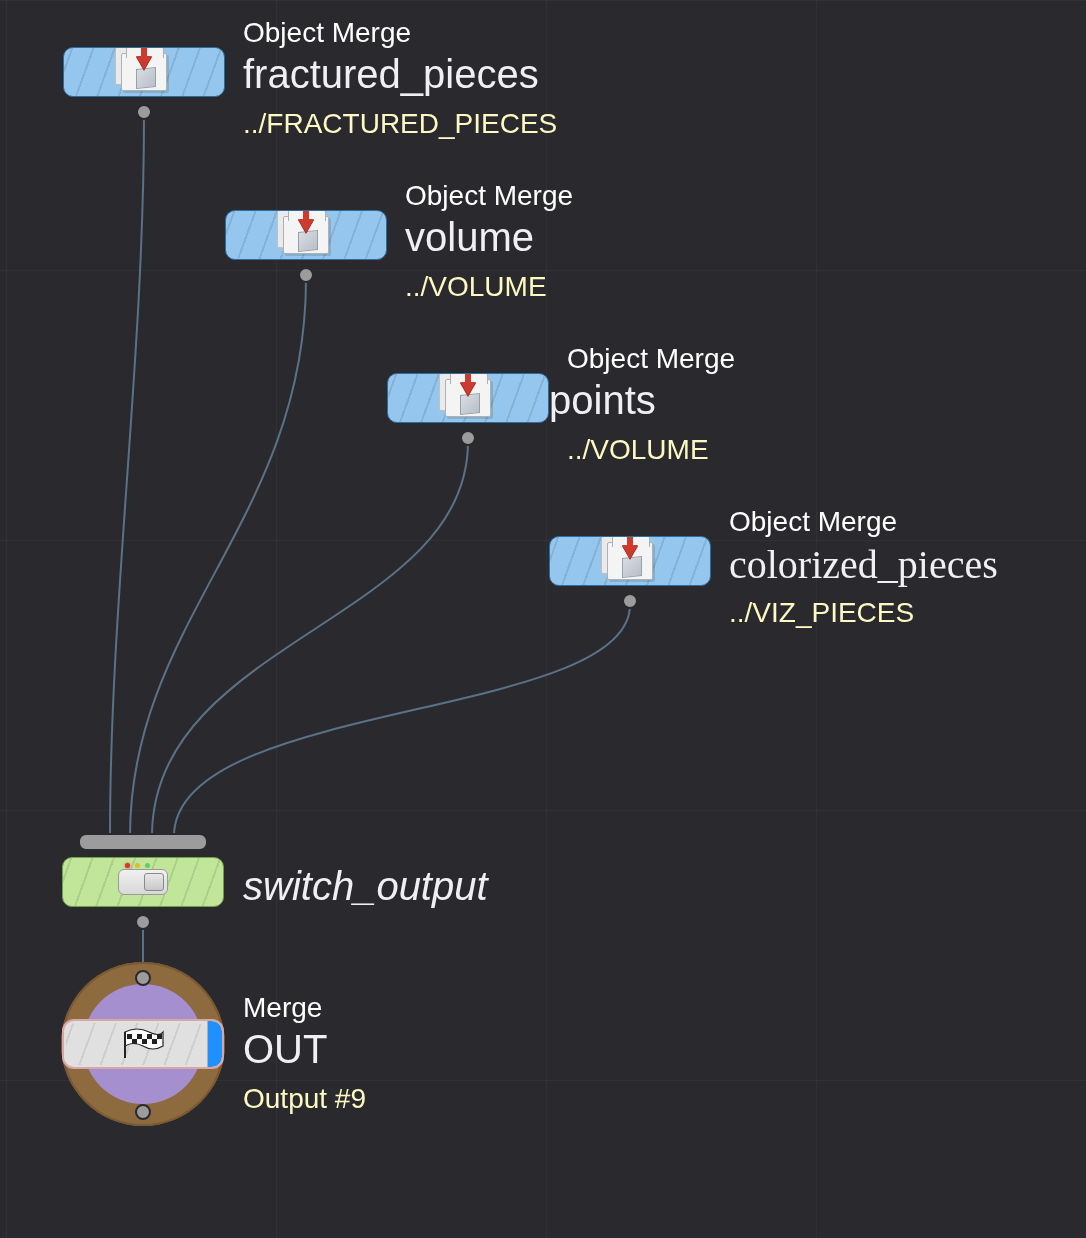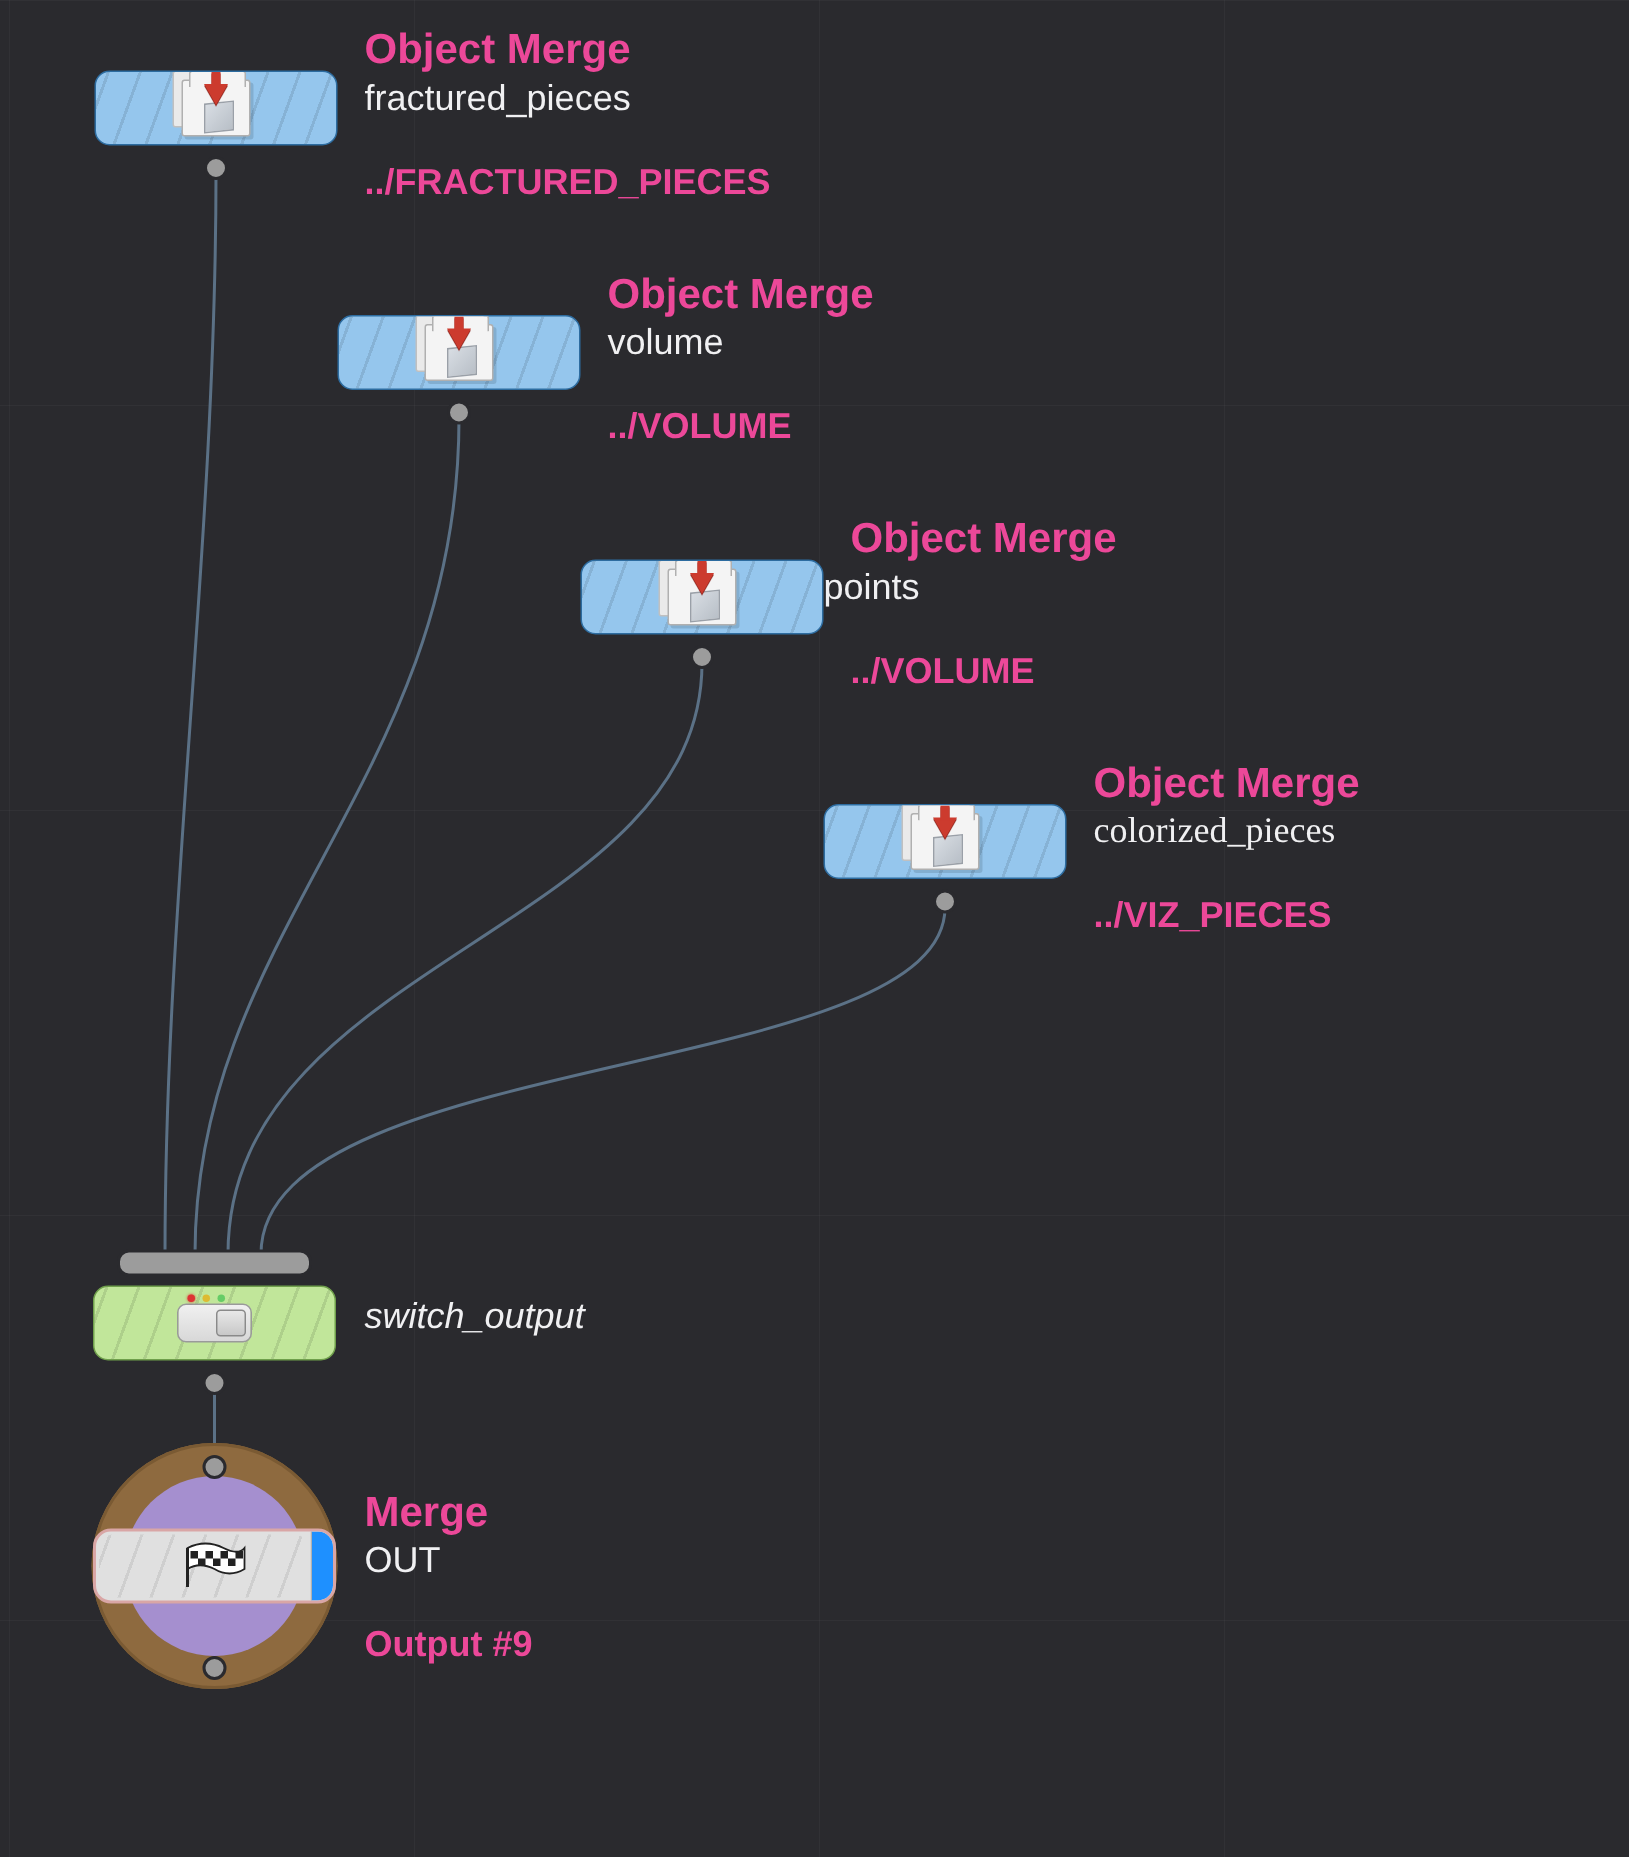--- a/index.html
+++ b/index.html
@@ -152,37 +152,37 @@
     position: absolute;
     height: 14px;
     background: #9c9c9c;
     border: 2px solid #2a2a2e;
     border-radius: 8px;
     box-sizing: content-box;
   }
 
   .label {
     position: absolute;
-    color: #ec4899;
+    color: #ffffff;
     font-size: 28px;
-    font-weight: 700;
-    white-space: nowrap;
-  }
-  .title {
-    position: absolute;
-    color: #f0f0f2;
-    font-size: 24px;
     font-weight: 400;
     white-space: nowrap;
   }
+  .title {
+    position: absolute;
+    color: #f0f0f2;
+    font-size: 40px;
+    font-weight: 400;
+    white-space: nowrap;
+  }
   .path {
     position: absolute;
-    color: #ec4899;
-    font-size: 24px;
-    font-weight: 700;
+    color: #fef9c3;
+    font-size: 28px;
+    font-weight: 400;
     white-space: nowrap;
   }
   .out-disp {
     position: absolute;
     right: 0; top: 0; bottom: 0;
     width: 14px;
     background: #1e90ff;
     border-left: 1px solid #b0b0b0;
     border-radius: 0 10px 10px 0;
   }

